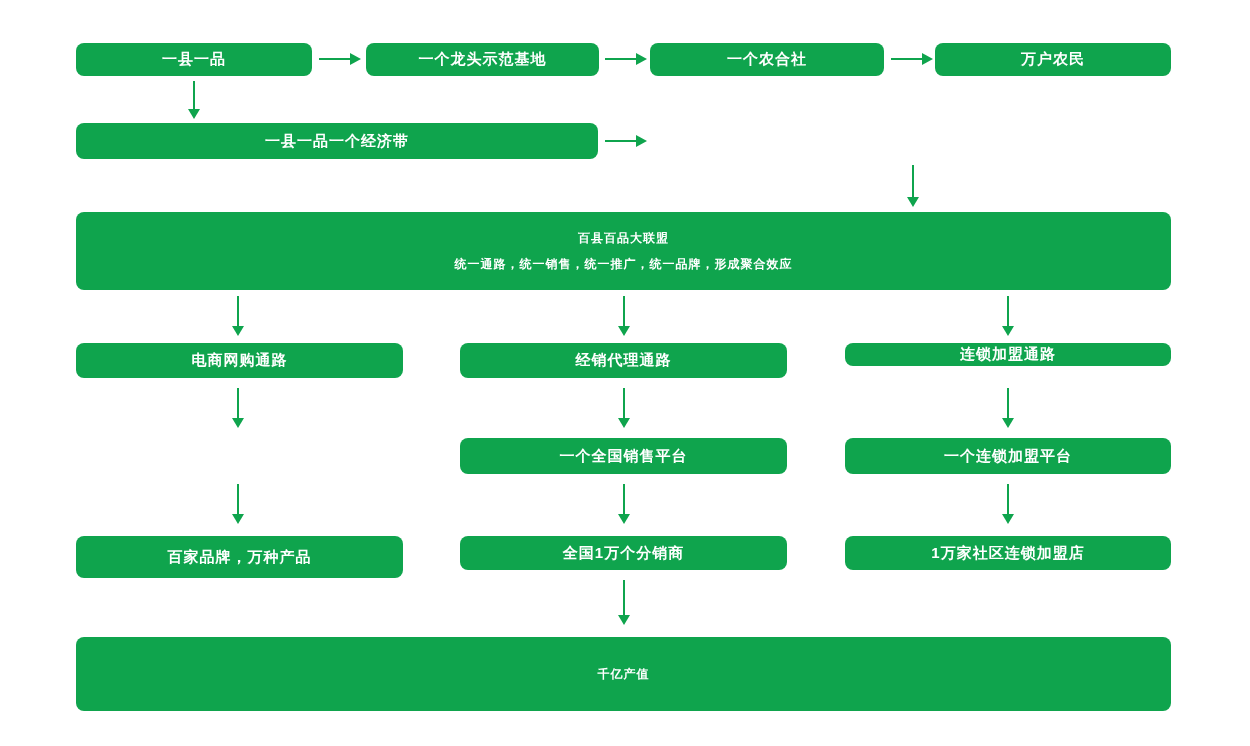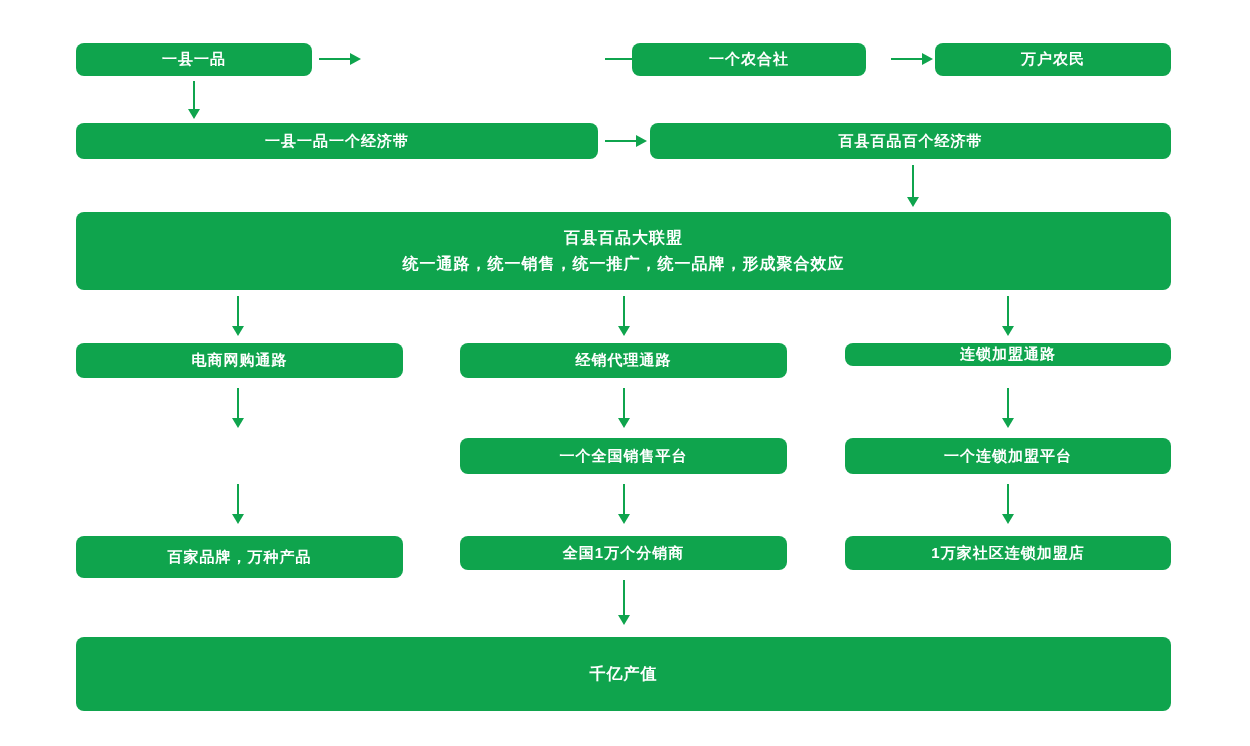--- a/index.html
+++ b/index.html
@@ -21,59 +21,59 @@
     display: flex;
     align-items: center;
     justify-content: center;
     font-weight: bold;
     font-size: 15px;
     text-align: center;
     letter-spacing: 1px;
   }
   .box.big {
     flex-direction: column;
-    font-size: 16px;
+    font-size: 12px;
     line-height: 26px;
   }
   .arrow { position: absolute; display: block; }
   .arrow line { stroke: var(--green); stroke-width: 2; }
   .arrow polygon { fill: var(--green); }
 </style>
 </head>
 <body>
 
 <div class="stage">
 
   <div class="box" style="left:76px; top:43px; width:236px; height:33px;font-family:Liberation Mono, monospace;">一县一品</div>
   <svg class="arrow" style="left:319px; top:52px;" width="42" height="14" viewBox="0 0 42 14">
     <line x1="0" y1="7" x2="31" y2="7"></line>
       <polygon points="31,1 42,7 31,13"></polygon>
   </svg>
+  <div class="box" style="left:366px; top:43px; width:233px; height:33px;">一个龙头示范基地</div>
   <svg class="arrow" style="left:605px; top:52px;" width="42" height="14" viewBox="0 0 42 14">
     <line x1="0" y1="7" x2="31" y2="7"></line>
       <polygon points="31,1 42,7 31,13"></polygon>
   </svg>
-  <div class="box" style="left:632px; top:43px; width:234px; height:33px;">一个农合社</div>
+  <div class="box" style="left:650px; top:43px; width:234px; height:33px;">一个农合社</div>
   <svg class="arrow" style="left:891px; top:52px;" width="42" height="14" viewBox="0 0 42 14">
     <line x1="0" y1="7" x2="31" y2="7"></line>
       <polygon points="31,1 42,7 31,13"></polygon>
   </svg>
   <div class="box" style="left:935px; top:43px; width:236px; height:33px;">万户农民</div>
 
   <svg class="arrow" style="left:187px; top:81px;" width="14" height="38" viewBox="0 0 14 38">
     <line x1="7" y1="0" x2="7" y2="28"></line>
       <polygon points="1,28 13,28 7,38"></polygon>
   </svg>
 
   <div class="box" style="left:76px; top:123px; width:522px; height:36px;">一县一品一个经济带</div>
   <svg class="arrow" style="left:605px; top:134px;" width="42" height="14" viewBox="0 0 42 14">
     <line x1="0" y1="7" x2="31" y2="7"></line>
       <polygon points="31,1 42,7 31,13"></polygon>
   </svg>
-  <div class="box" style="left:650px; top:123px; width:521px; height:36px;">百县百品百个经济带</div>
 
   <svg class="arrow" style="left:906px; top:165px;" width="14" height="42" viewBox="0 0 14 42">
     <line x1="7" y1="0" x2="7" y2="32"></line>
       <polygon points="1,32 13,32 7,42"></polygon>
   </svg>
 
   <div class="box big" style="left:76px; top:212px; width:1095px; height:78px;">
     <span>百县百品大联盟</span>
     <span>统一通路，统一销售，统一推广，统一品牌，形成聚合效应</span>
   </div>

